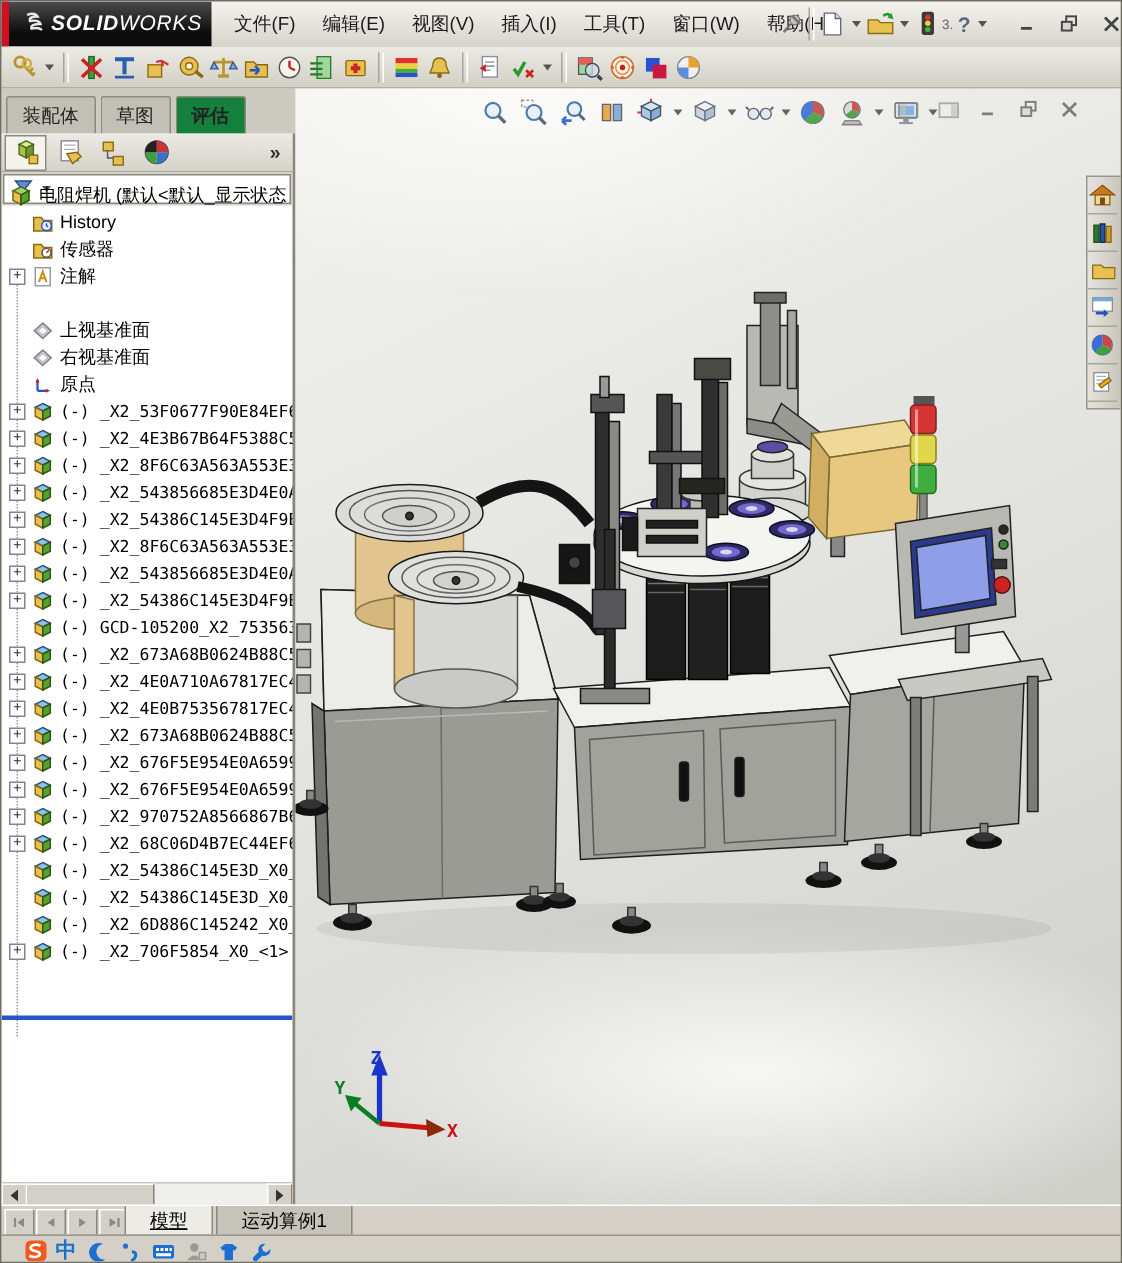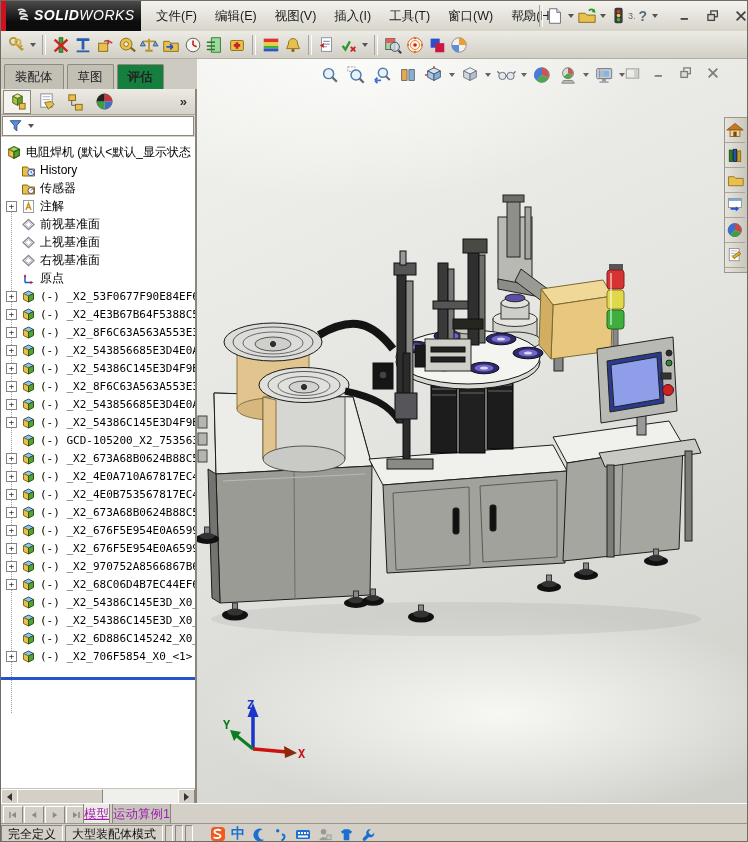--- a/index.html
+++ b/index.html
@@ -43,21 +43,21 @@
   #panelicons{left:0;top:0;width:194px;height:26px;
     background:linear-gradient(#eceae3,#d5d2c9);border-bottom:1px solid #aaa69c;
     display:flex;align-items:center;padding-left:2px;box-sizing:border-box;}
   .pico{width:26px;height:22px;display:flex;align-items:center;justify-content:center;
         border:1px solid transparent;margin-right:1px;}
   .pico.pressed{background:#f4f3ee;border:1px solid #8d897e;}
   #overflow{margin-left:auto;margin-right:8px;font-size:13px;font-weight:bold;color:#333;}
   #filterrow{left:0;top:26px;width:194px;height:22px;background:#d5d2c9;padding:1px;box-sizing:border-box;}
   #filterbox{width:100%;height:100%;background:#fff;border:1px solid #8d897e;
              display:flex;align-items:center;padding-left:3px;box-sizing:border-box;}
-  #tree{left:0;top:54px;width:194px;height:540px;font-size:12px;}
+  #tree{left:0;top:32px;width:194px;height:540px;font-size:12px;}
   .dotline{left:10px;top:66px;height:504px;border-left:1px dotted #999;}
   .trow{position:absolute;left:0;height:18px;display:flex;align-items:center;white-space:nowrap;width:194px;}
   .plusbox{position:absolute;left:5px;width:9px;height:9px;border:1px solid #848484;background:#fff;
            font-size:9px;line-height:8px;text-align:center;color:#333;font-family:"DejaVu Sans Mono",monospace;}
   .ticon{position:absolute;left:20px;width:16px;height:15px;}
   .ticon.rooti{left:5px;}
   .tlabel{position:absolute;left:39px;color:#000;}
   .tlabel.rootl{left:25px;}
   .tlabel.mono{font-family:"DejaVu Sans Mono",monospace;font-size:11px;}
   #bluesplit{left:0;top:588px;width:194px;height:3px;background:#2456c8;}
@@ -83,21 +83,21 @@
     background:linear-gradient(90deg,#e6e4dd,#c9c6bd);border:1px solid #9a968c;}
   .tpico{width:20px;height:24px;display:flex;align-items:center;justify-content:center;
          border-bottom:1px solid #aaa69c;}
   #modelsvg{left:0;top:0;}
   
   #bottomrow{left:0;top:802px;width:748px;height:20px;background:#d4d0c8;border-top:1px solid #fff;}
   #navbtns{left:2px;top:2px;display:flex;gap:1px;}
   .nbtn{width:18px;height:16px;background:#d4d0c8;border:1px solid;border-color:#fff #8a867c #8a867c #fff;
         display:flex;align-items:center;justify-content:center;}
   #bottomtabs{left:82px;top:0;display:flex;height:20px;}
-  .btab{padding:2px 0 0;font-size:12.5px;color:#a21caf;border:1px solid #8a867c;border-top:none;
+  .btab{padding:2px 16px 0;font-size:12.5px;color:#000000;border:1px solid #8a867c;border-top:none;
         background:#c6c3ba;margin-right:2px;}
   .btab.active{background:#ecebe5;text-decoration:underline;}
   
   #statusbar{left:0;top:822px;width:748px;height:20px;background:#d4d0c8;border-top:1px solid #9a968c;
     display:flex;align-items:center;font-size:12px;color:#111;}
   #statusleft{padding-left:4px;width:368px;font-family:"DejaVu Sans",sans-serif;}
   .scell{height:16px;border:1px solid;border-color:#8a867c #fff #fff #8a867c;
          padding:0 6px;display:flex;align-items:center;margin-right:2px;white-space:nowrap;}
   .scell.empty{width:6px;padding:0;}
   #tray{display:flex;align-items:center;gap:5px;margin-left:14px;}
@@ -384,27 +384,20 @@
           </svg></span>
         <span class="tlabel">History</span>
       </div>
       <div class="trow" style="top:54px">
         <span class="plusbox">+</span>
         <span class="ticon"><svg width="15" height="15" viewBox="0 0 15 15">
             <rect x="2.5" y="1.5" width="10" height="12" fill="#fff" stroke="#99a"></rect>
             <path d="M5 11 l2.5 -7 l2.5 7 m-4.2 -2.5 h3.4" stroke="#c89018" stroke-width="1.4" fill="none"></path>
           </svg></span>
         <span class="tlabel">注解</span>
-      </div>
-      <div class="trow" style="top:72px">
-        <span class="ticon"><svg width="15" height="15" viewBox="0 0 15 15">
-            <path d="M7.5 2.5 L13 7.5 L7.5 12.5 L2 7.5 z" fill="none" stroke="#8a8a94" stroke-width="1.3"></path>
-            <path d="M7.5 4.5 L11 7.5 L7.5 10.5 L4 7.5 z" fill="none" stroke="#b8b8c0" stroke-width="1"></path>
-          </svg></span>
-        <span class="tlabel">前视基准面</span>
       </div>
       <div class="trow" style="top:90px">
         <span class="ticon"><svg width="15" height="15" viewBox="0 0 15 15">
             <path d="M7.5 2.5 L13 7.5 L7.5 12.5 L2 7.5 z" fill="none" stroke="#8a8a94" stroke-width="1.3"></path>
             <path d="M7.5 4.5 L11 7.5 L7.5 10.5 L4 7.5 z" fill="none" stroke="#b8b8c0" stroke-width="1"></path>
           </svg></span>
         <span class="tlabel">上视基准面</span>
       </div>
       <div class="trow" style="top:108px">
         <span class="ticon"><svg width="15" height="15" viewBox="0 0 15 15">
@@ -1049,27 +1042,20 @@
         </svg>
       </span>
     </div>
   <div id="bottomtabs" class="abs">
       <span class="btab active">模型</span>
       <span class="btab">运动算例1</span>
     </div>
 </div>
 
 <div id="statusbar" class="abs">
-  <div id="statuscells" style="display:flex;align-items:center;">
-      <span class="scell">完全定义</span>
-      <span class="scell">大型装配体模式</span>
-      <span class="scell empty"></span>
-      <span class="scell empty"></span>
-      <span class="scell empty"></span>
-    </div>
   <div id="tray">
       <span class="trayico">
         <svg width="16" height="16" viewBox="0 0 16 16">
           <rect x="1" y="1" width="14" height="14" rx="3.5" fill="#f05a1e"></rect>
           <path d="M11 4.5 c-3 -1.5 -7 -.5 -6.5 1.8 c.4 2 5.6 1.4 6 3.4 c.4 2.2 -4 3 -7 1.5" stroke="#fff" stroke-width="1.8" fill="none"></path>
         </svg>
       </span>
       <span id="traycn">中</span>
       <span class="trayico">
         <svg width="15" height="15" viewBox="0 0 16 16">

